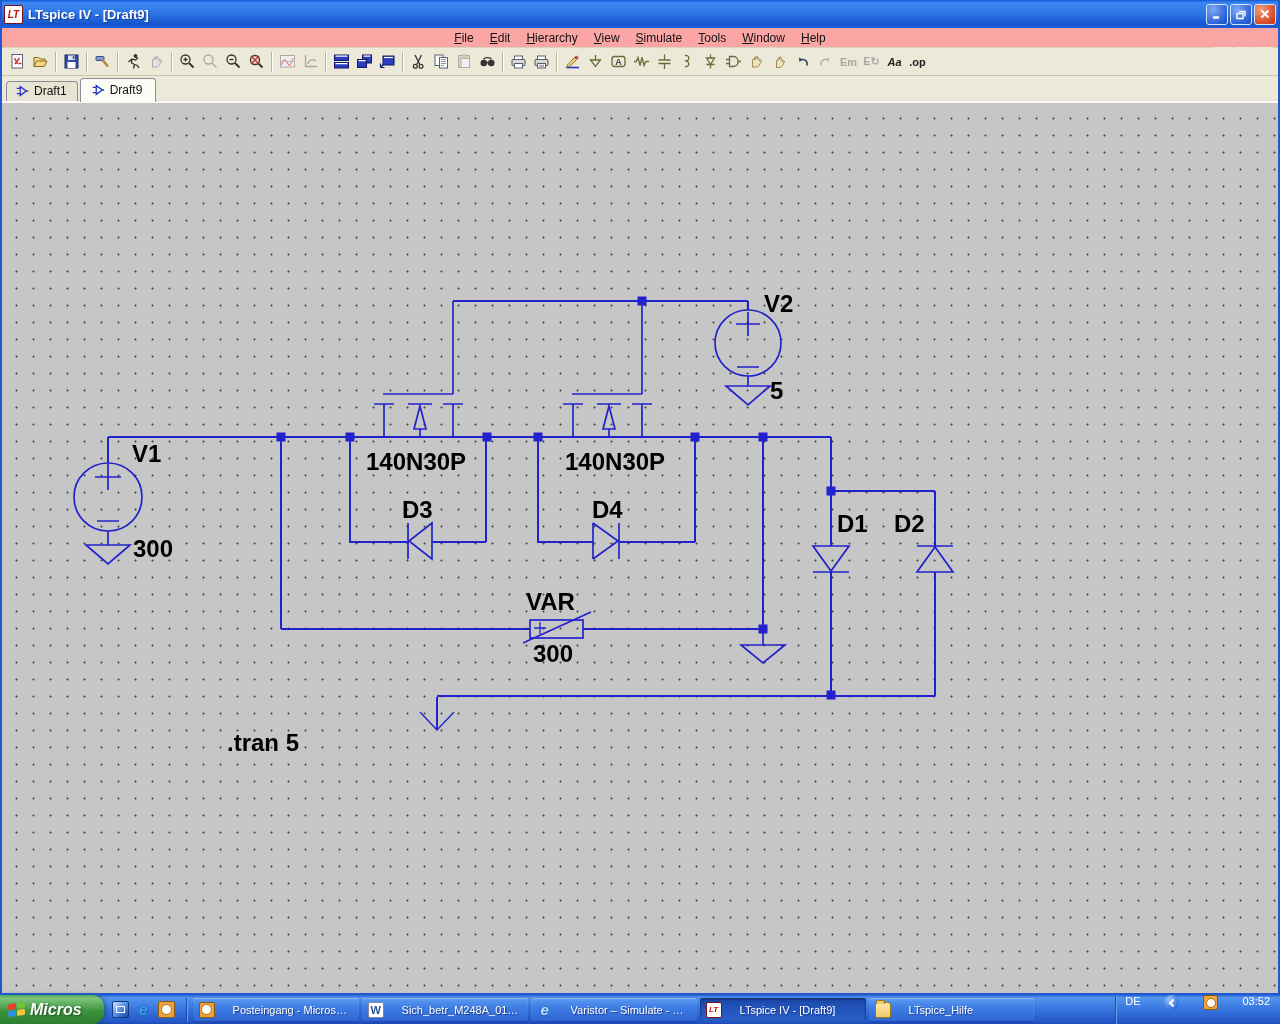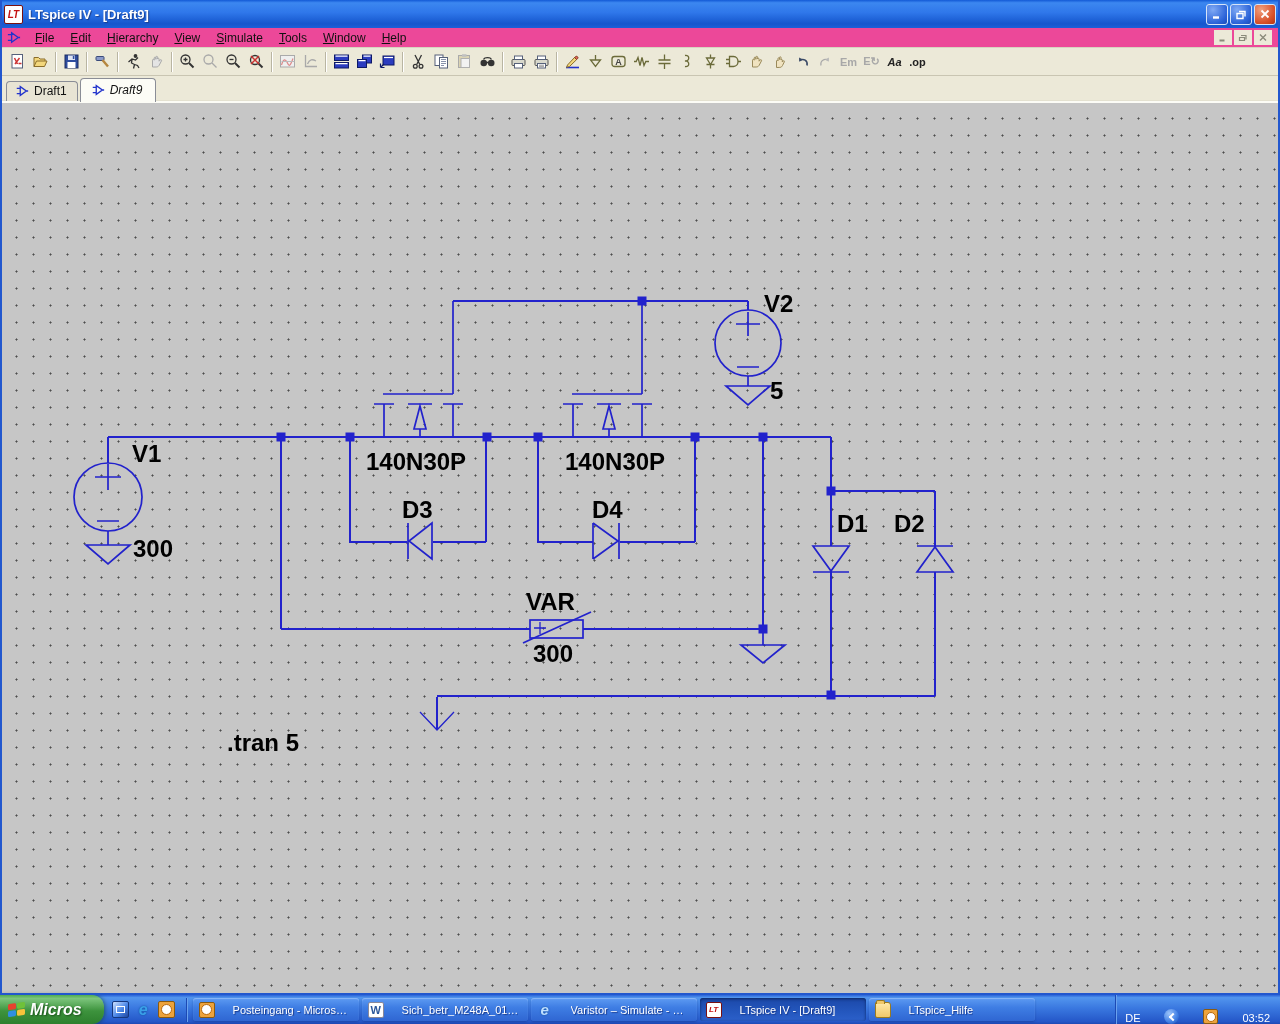--- a/index.html
+++ b/index.html
@@ -14,22 +14,22 @@
     color:#c41212;font-weight:bold;font-style:italic;font-size:10px;display:flex;
     align-items:center;justify-content:center;margin-right:5px;}
   .title-text{font-weight:bold;font-size:13px;text-shadow:1px 1px 1px #1a3f8f;flex:1;}
   .winbtn{width:22px;height:21px;border-radius:3px;margin-left:2px;border:1px solid #d6e4f8;
     display:flex;align-items:center;justify-content:center;
     background:radial-gradient(circle at 30% 25%,#7fa9f4,#2a62d8 70%,#1b4ab8);}
   .winbtn.close{background:radial-gradient(circle at 30% 25%,#f0a07e,#d8512a 65%,#b83410);}
   .winbtn svg{width:12px;height:12px;}
 
   
-  .menubar{position:absolute;left:0;top:28px;width:1280px;height:20px;background:#ec4899;
-    border-bottom:1px solid #d8d4c0;display:flex;align-items:center;padding:0 4px;}
+  .menubar{position:absolute;left:0;top:28px;width:1280px;height:20px;background:#fca5a5;
+    border-bottom:1px solid #d8d4c0;display:flex;align-items:center;padding:0 4px;flex-direction:column;}
   .menu-app-icon{margin:0 6px 0 2px;}
   .menu-item{display:inline-block;font-size:12px;color:#111;padding:2px 8px;}
   .menu-item::first-letter{text-decoration:underline;}
   .mdi-btns{margin-left:auto;display:flex;gap:2px;padding-right:4px;}
   .mdibtn{width:18px;height:15px;background:#ece9d8;border:1px solid #ece9d8;
     display:flex;align-items:center;justify-content:center;}
   .mdibtn svg{width:10px;height:9px;}
 
   
   .toolbar{position:absolute;left:0;top:48px;width:1280px;height:28px;background:#ece9d8;
@@ -56,21 +56,21 @@
   .gr{stroke:#6b6b3a;fill:none;stroke-width:1.3px;}
 
   
   .tabbar{position:absolute;left:0;top:76px;width:1280px;height:27px;background:#ece9d8;}
   .tabstrip{position:absolute;left:0;bottom:0;width:100%;height:3px;background:#fcfcf6;
     border-top:1px solid #e4e1d0;}
   .tabs{position:absolute;left:6px;bottom:2px;display:flex;align-items:flex-end;}
   .tab{display:flex;align-items:center;gap:5px;height:20px;padding:1px 10px 2px 8px;
     background:#e8e4d4;border:1px solid #8a8d96;border-bottom:none;border-radius:4px 4px 0 0;
     font-size:12px;color:#111;margin-right:2px;}
-  .tab.active{background:#fcfcf6;height:24px;padding:2px 13px 3px 10px;position:relative;z-index:3;margin-bottom:-1px;font-style:italic;}
+  .tab.active{background:#fcfcf6;height:24px;padding:2px 13px 3px 10px;position:relative;z-index:3;margin-bottom:-1px;}
   .tabico{width:14px;height:14px;}
 
   
   .canvas{position:absolute;left:0;top:103px;width:1280px;height:892px;background:#c6c6c6;
     background-image:radial-gradient(circle,#4d4d4d 0.8px,transparent 1.3px);
     background-size:17px 17px;background-position:8px 7px;}
   .canvas svg{position:absolute;left:0;top:0;}
   .w{stroke:#2222cc;stroke-width:2px;fill:none;}
   .wthin{stroke:#2222cc;stroke-width:1.3px;fill:none;}
   .sym{stroke:#2222cc;stroke-width:1.7px;fill:none;}
@@ -108,21 +108,21 @@
   .ticon{width:16px;height:16px;flex:0 0 16px;border-radius:2px;display:flex;align-items:center;justify-content:center;}
   .ticon-clock-app{background:#eda33c;border:1px solid #8a5a10;}
   .ticon-clock-app::after{content:"";width:9px;height:9px;border-radius:50%;background:#fff;border:1px solid #b86a10;}
   .ticon-word-doc{background:#fff;border:1px solid #889;}
   .ticon-word-doc::after{content:"W";color:#2b579a;font-weight:bold;font-size:11px;}
   .ticon-internet-explorer::after{content:"e";font-size:15px;font-weight:bold;font-style:italic;color:#bfe0ff;text-shadow:0 0 2px #0a4a9a;}
   .ticon-ltspice{background:#fff;border:1px solid #7a1010;}
   .ticon-ltspice::after{content:"LT";color:#c41212;font-weight:bold;font-style:italic;font-size:8px;}
   .ticon-folder{background:linear-gradient(180deg,#ffe9a8,#f0c86a);border:1px solid #9a7a20;border-radius:1px 3px 2px 2px;position:relative;}
   .ticon-folder::before{content:"";position:absolute;left:0;top:-3px;width:7px;height:3px;background:#f0c86a;border:1px solid #9a7a20;border-bottom:none;border-radius:2px 2px 0 0;}
-  .tray{display:flex;align-items:flex-end;gap:24px;height:29px;padding:0 10px 0 8px;
+  .tray{display:flex;align-items:flex-start;gap:24px;height:29px;padding:0 10px 0 8px;
     border-left:1px solid #6aa2ee;box-shadow:-1px 0 0 #1c49b4;color:#fff;font-size:11px;}
   .chev{width:15px;height:15px;border-radius:50%;
     background:radial-gradient(circle at 35% 30%,#9cc4fa,#3f7ee4 60%,#1c48a8);display:flex;align-items:center;justify-content:center;}
   .chev::after{content:"";width:4px;height:4px;border-left:2px solid #fff;border-bottom:2px solid #fff;transform:rotate(45deg);margin-left:2px;}
   .trayclock{width:15px;height:15px;background:#eda33c;border:1px solid #8a5a10;border-radius:2px;display:flex;align-items:center;justify-content:center;}
   .trayclock::after{content:"";width:8px;height:8px;border-radius:50%;background:#fff;border:1px solid #b86a10;}
   .frame{position:absolute;left:0;top:0;width:1280px;height:995px;border:2px solid #2257ce;border-top:none;pointer-events:none;z-index:40;}
 </style>
 </head>
 <body>

